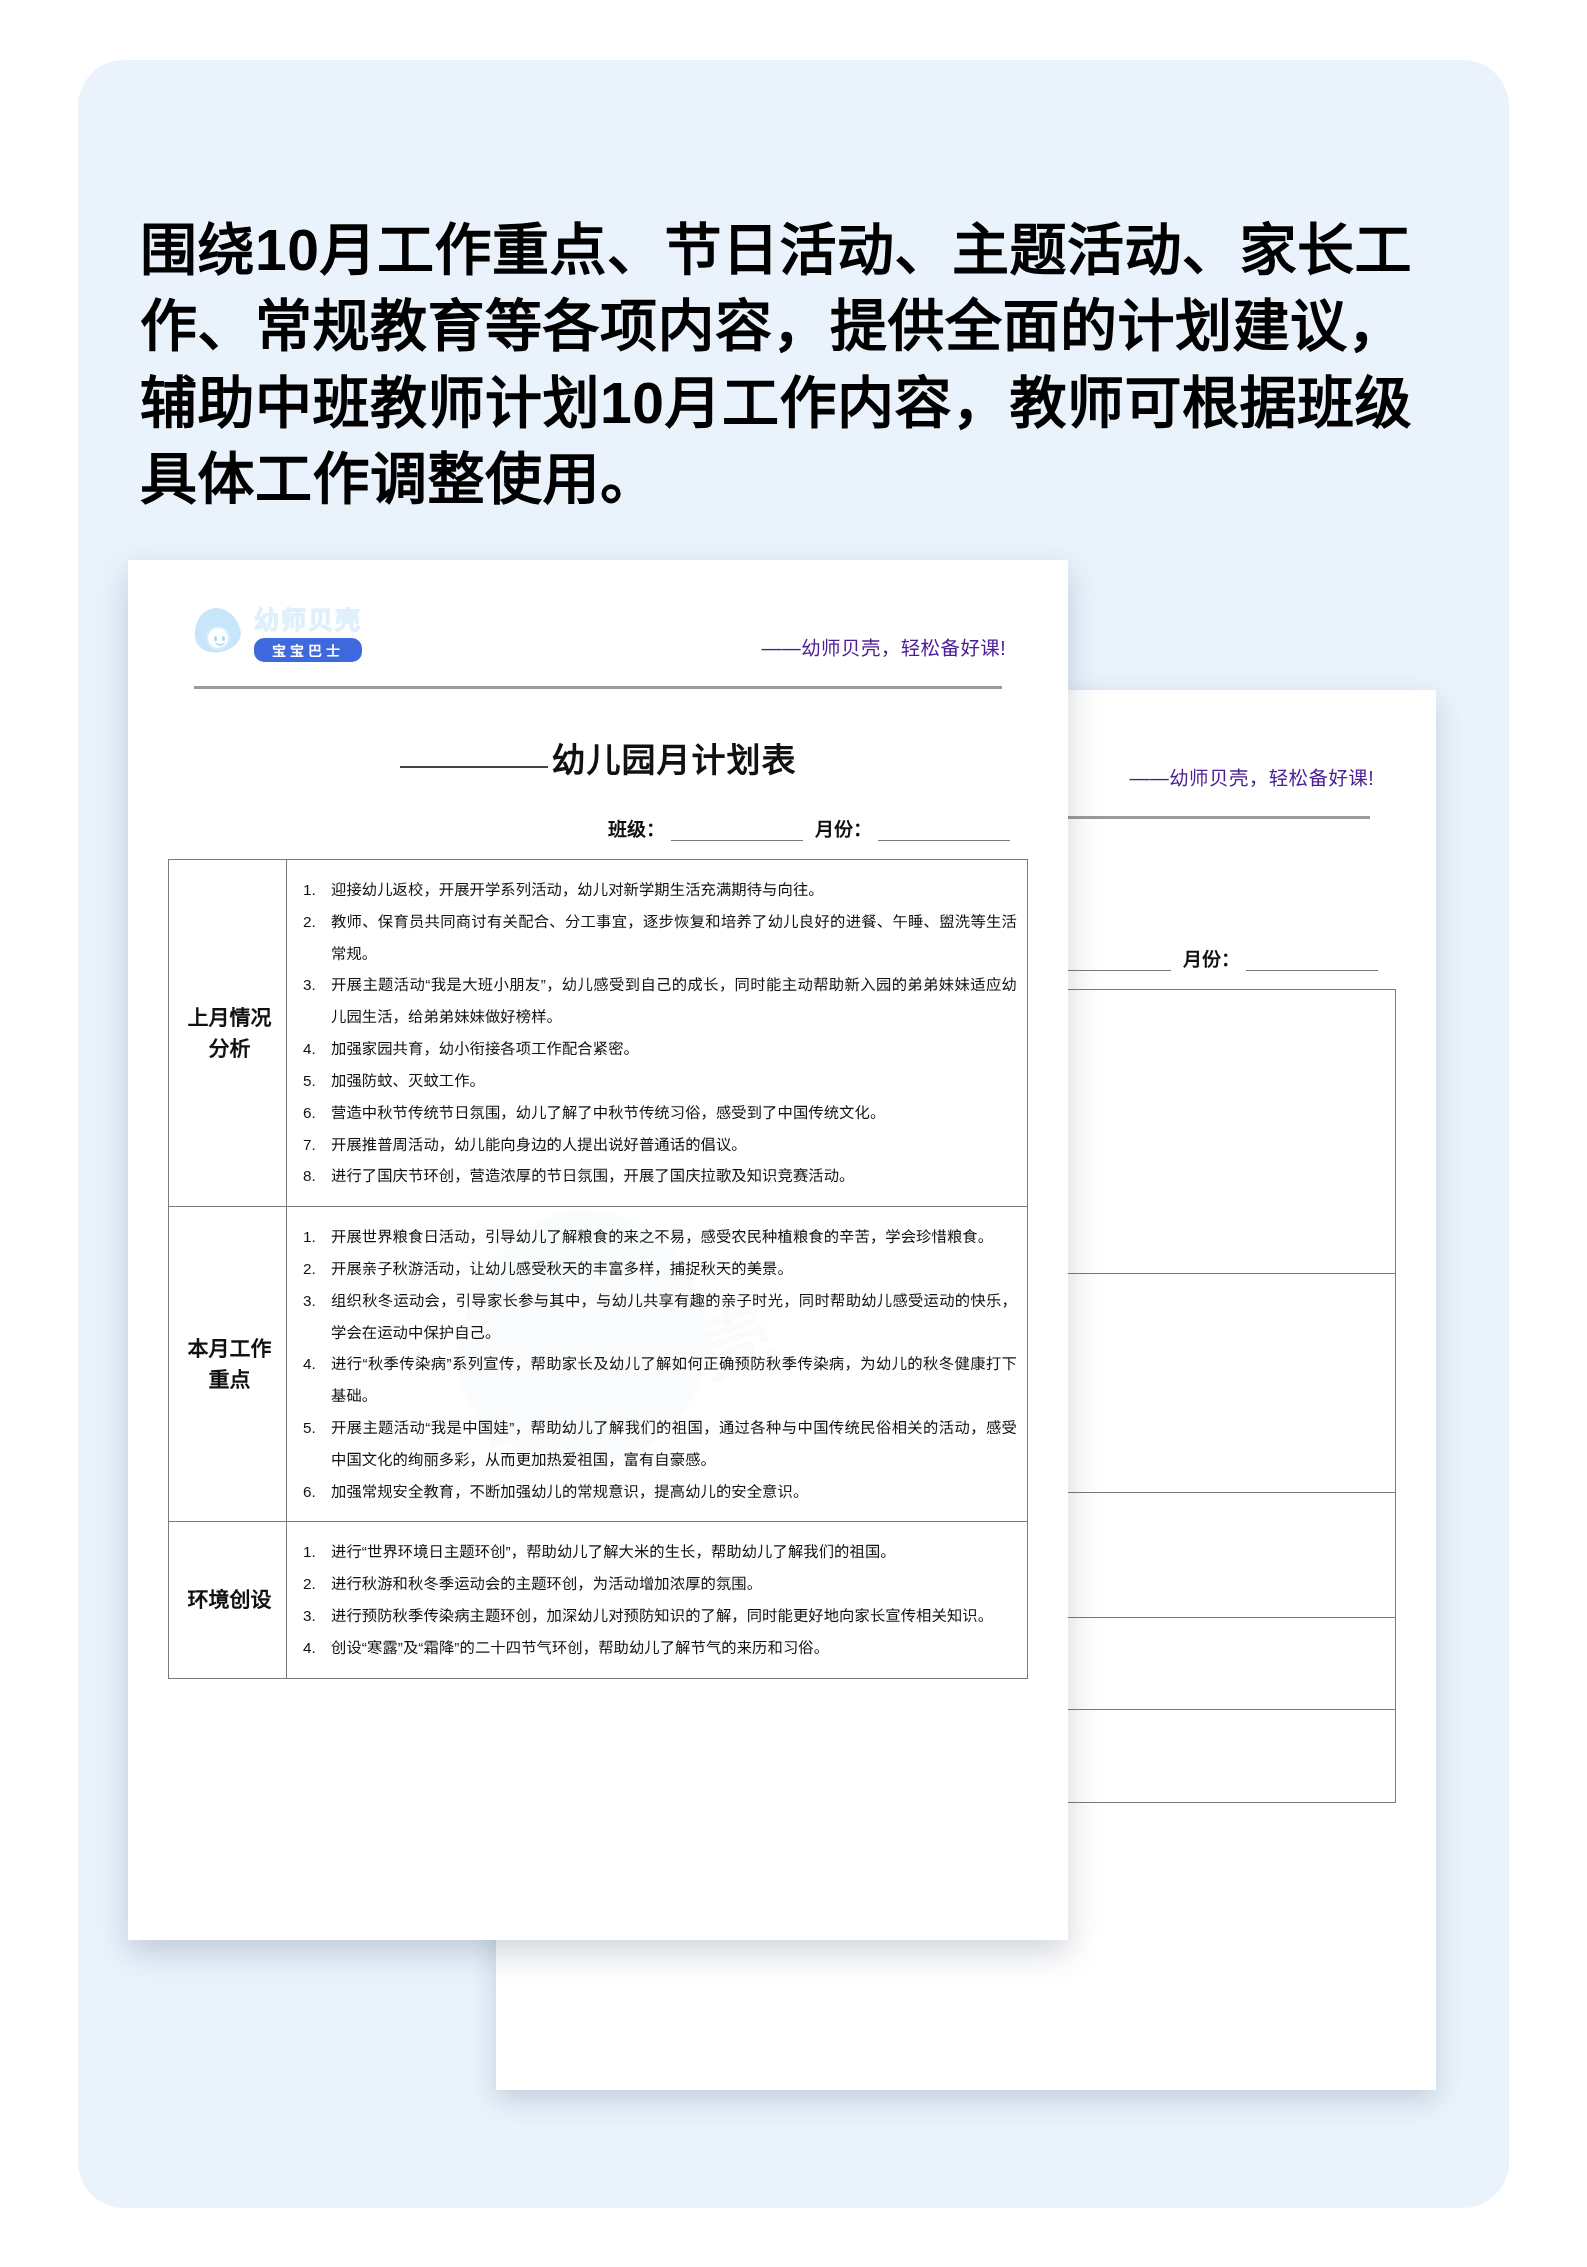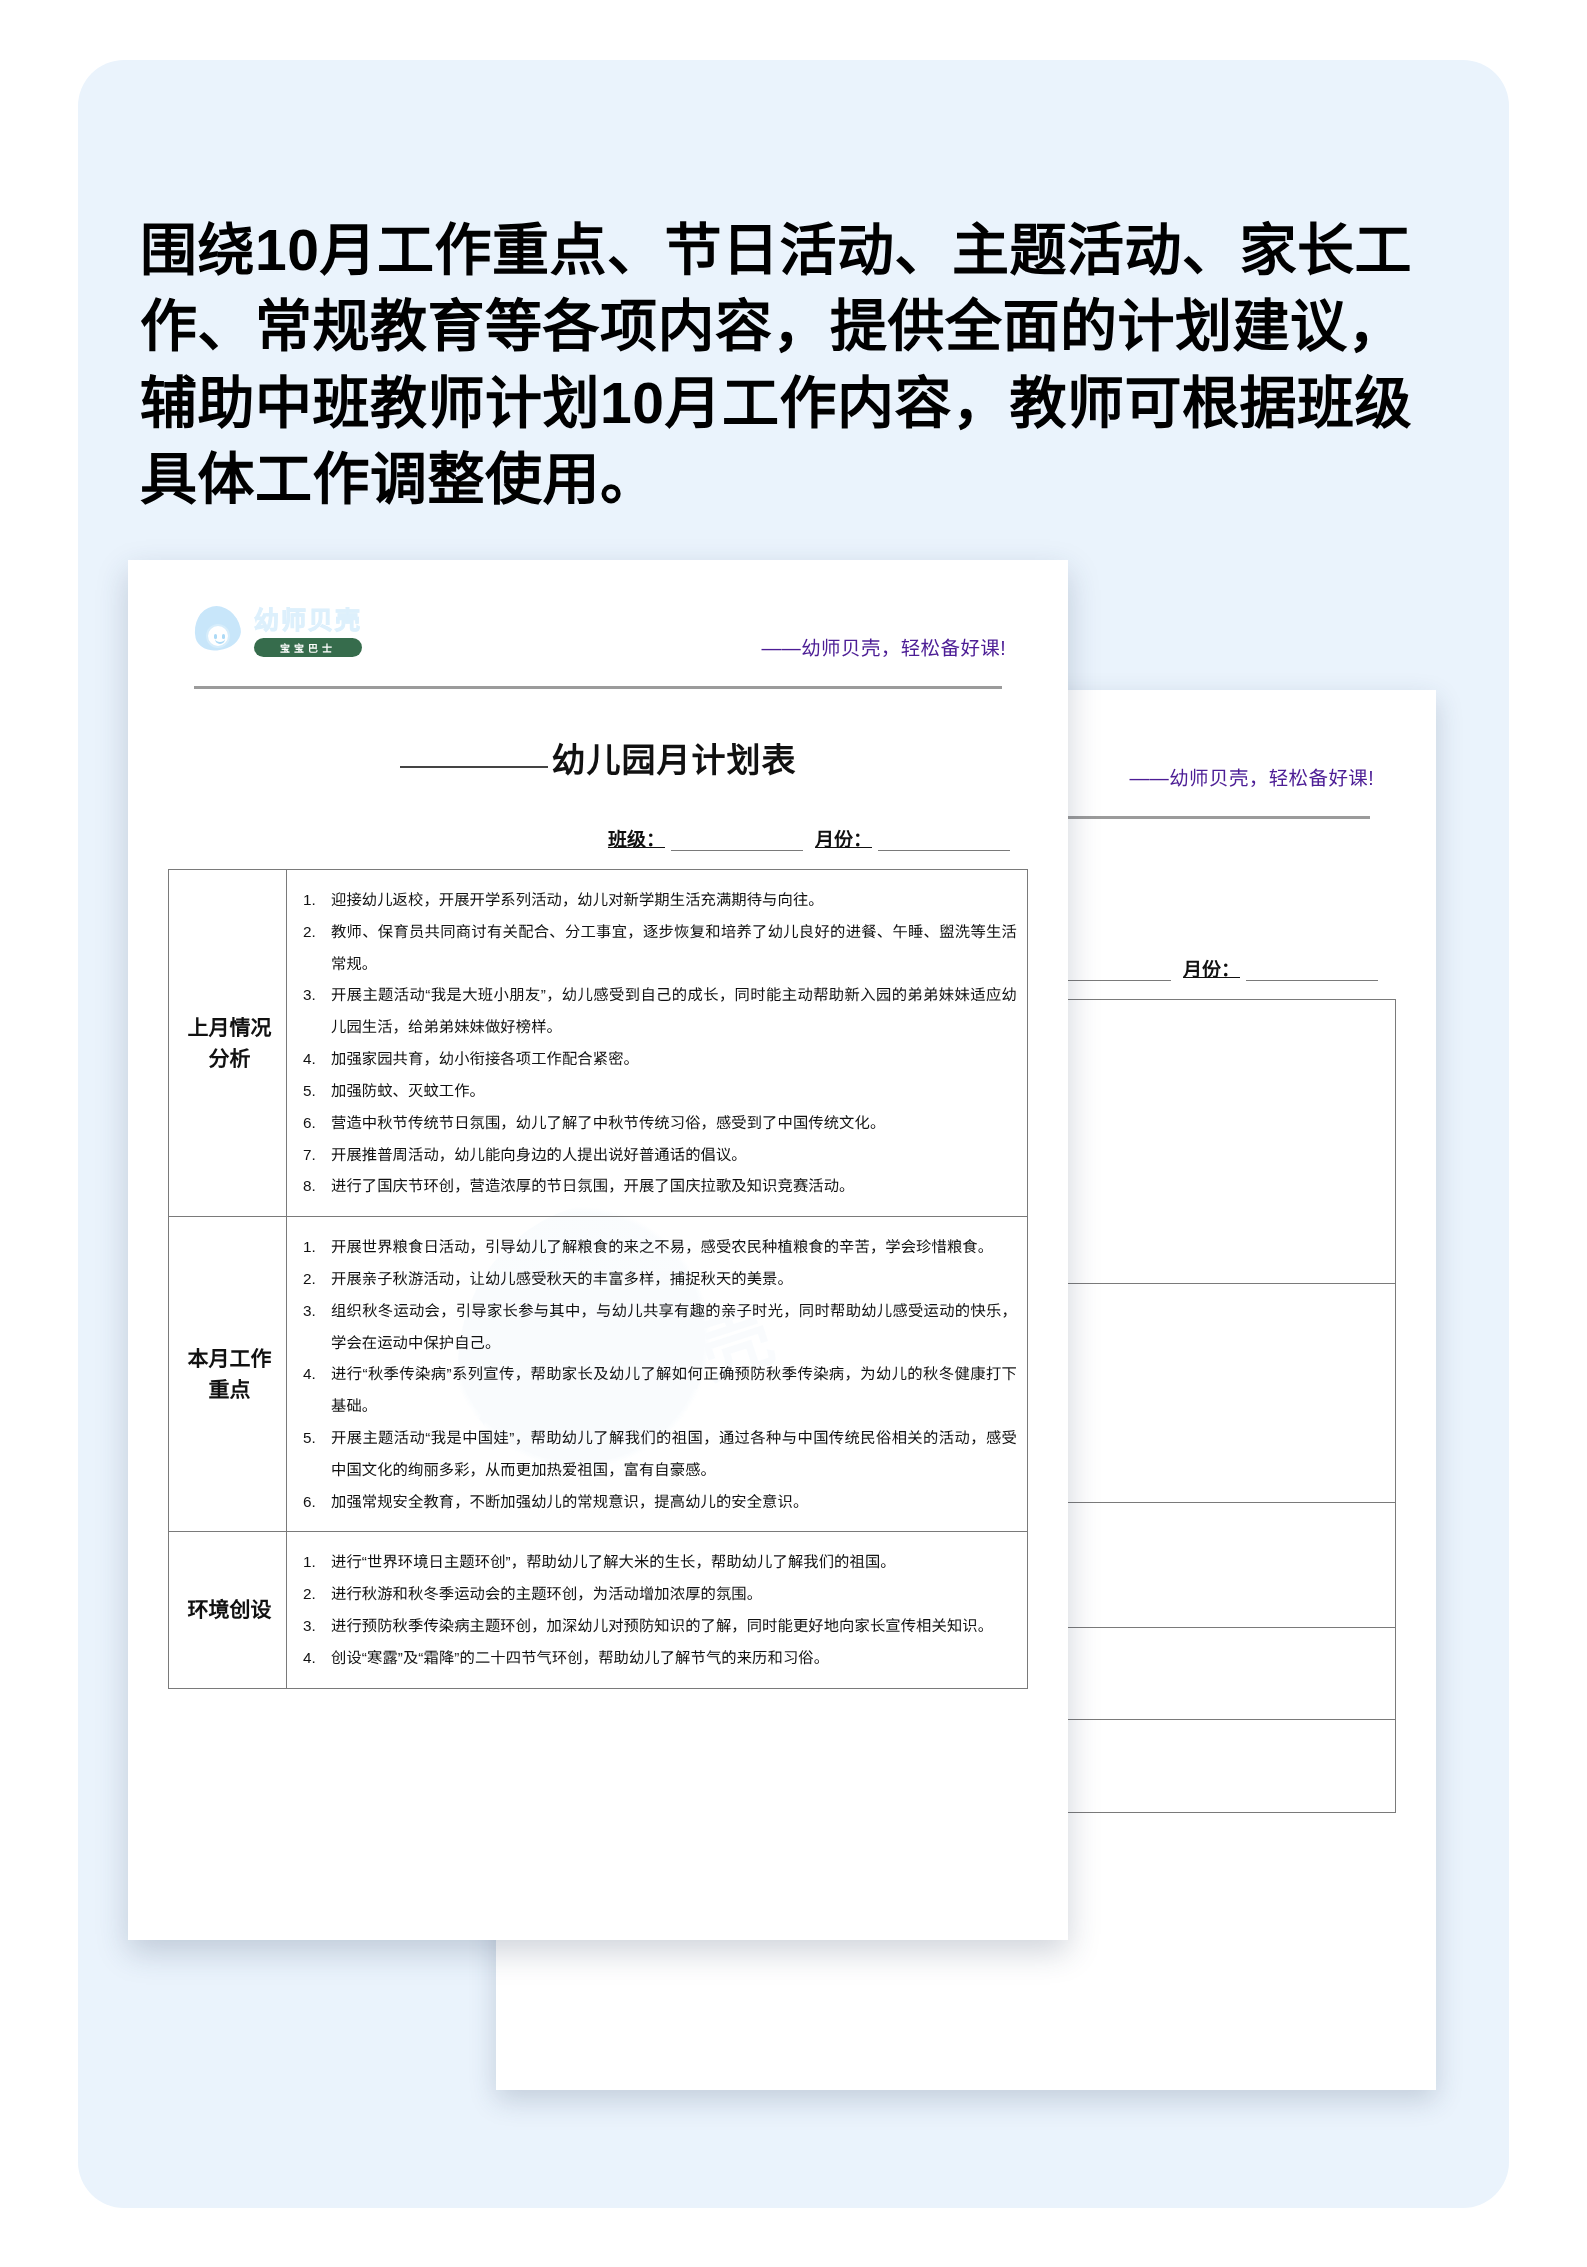--- a/index.html
+++ b/index.html
@@ -118,22 +118,22 @@
     width: 10px; height: 5px;
     border-bottom: 2px solid #9ed4f5;
     border-radius: 0 0 10px 10px;
   }
   .logo-text { display: flex; flex-direction: column; gap: 2px; }
   .logo-title {
     font-size: 25px; font-weight: 700; color: #bfe2fa; letter-spacing: 2px;
     -webkit-text-stroke: 1px #d8eefc;
   }
   .logo-sub {
-    font-size: 10px; font-weight: 700; color: #ffffff; letter-spacing: 4px;
-    background: #14532d; border-radius: 10px; padding: 2px 12px; text-align: center;
+    font-size: 14px; font-weight: 700; color: #ffffff; letter-spacing: 4px;
+    background: #1d4ed8; border-radius: 10px; padding: 2px 12px; text-align: center;
   }
   .tagline {
     position: absolute;
     right: 22px; top: 38px;
     font-size: 19.5px;
     color: #4c1d95;
     letter-spacing: .4px;
     white-space: nowrap;
   }
   .head-rule {
@@ -152,30 +152,29 @@
   }
   .doc-title .blank {
     display: inline-block;
     width: 148px;
     border-bottom: 2px solid #444;
     vertical-align: 4px;
     margin-right: 4px;
   }
 
   .meta-row {
-    margin-top: 42px;
+    margin-top: 32px;
     display: flex;
     justify-content: flex-end;
     align-items: flex-end;
     gap: 12px;
     padding-right: 18px;
     font-size: 19px;
     font-weight: 700;
     color: #111;
-    text-decoration: underline;
   }
   .meta-item { display: flex; align-items: flex-end; gap: 6px; }
   .meta-blank {
     display: inline-block;
     width: 132px;
     border-bottom: 1.5px solid #7a7a7a;
     height: 16px;
   }
 
   

